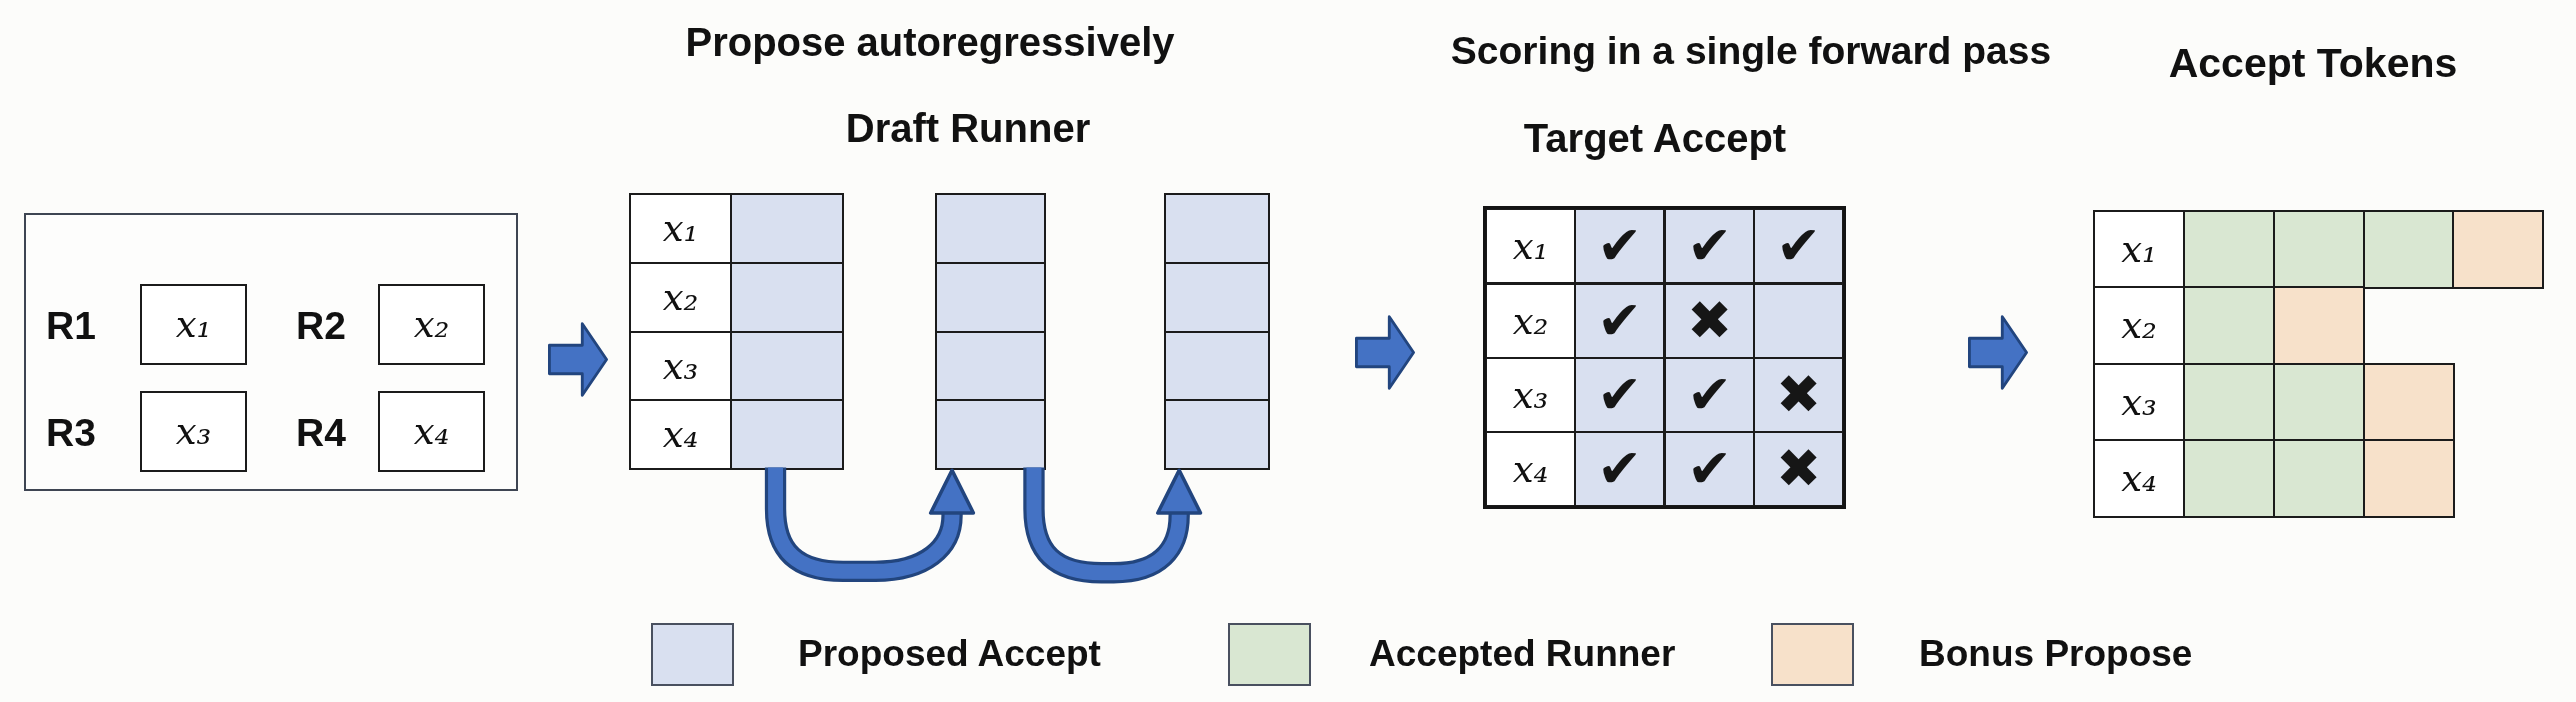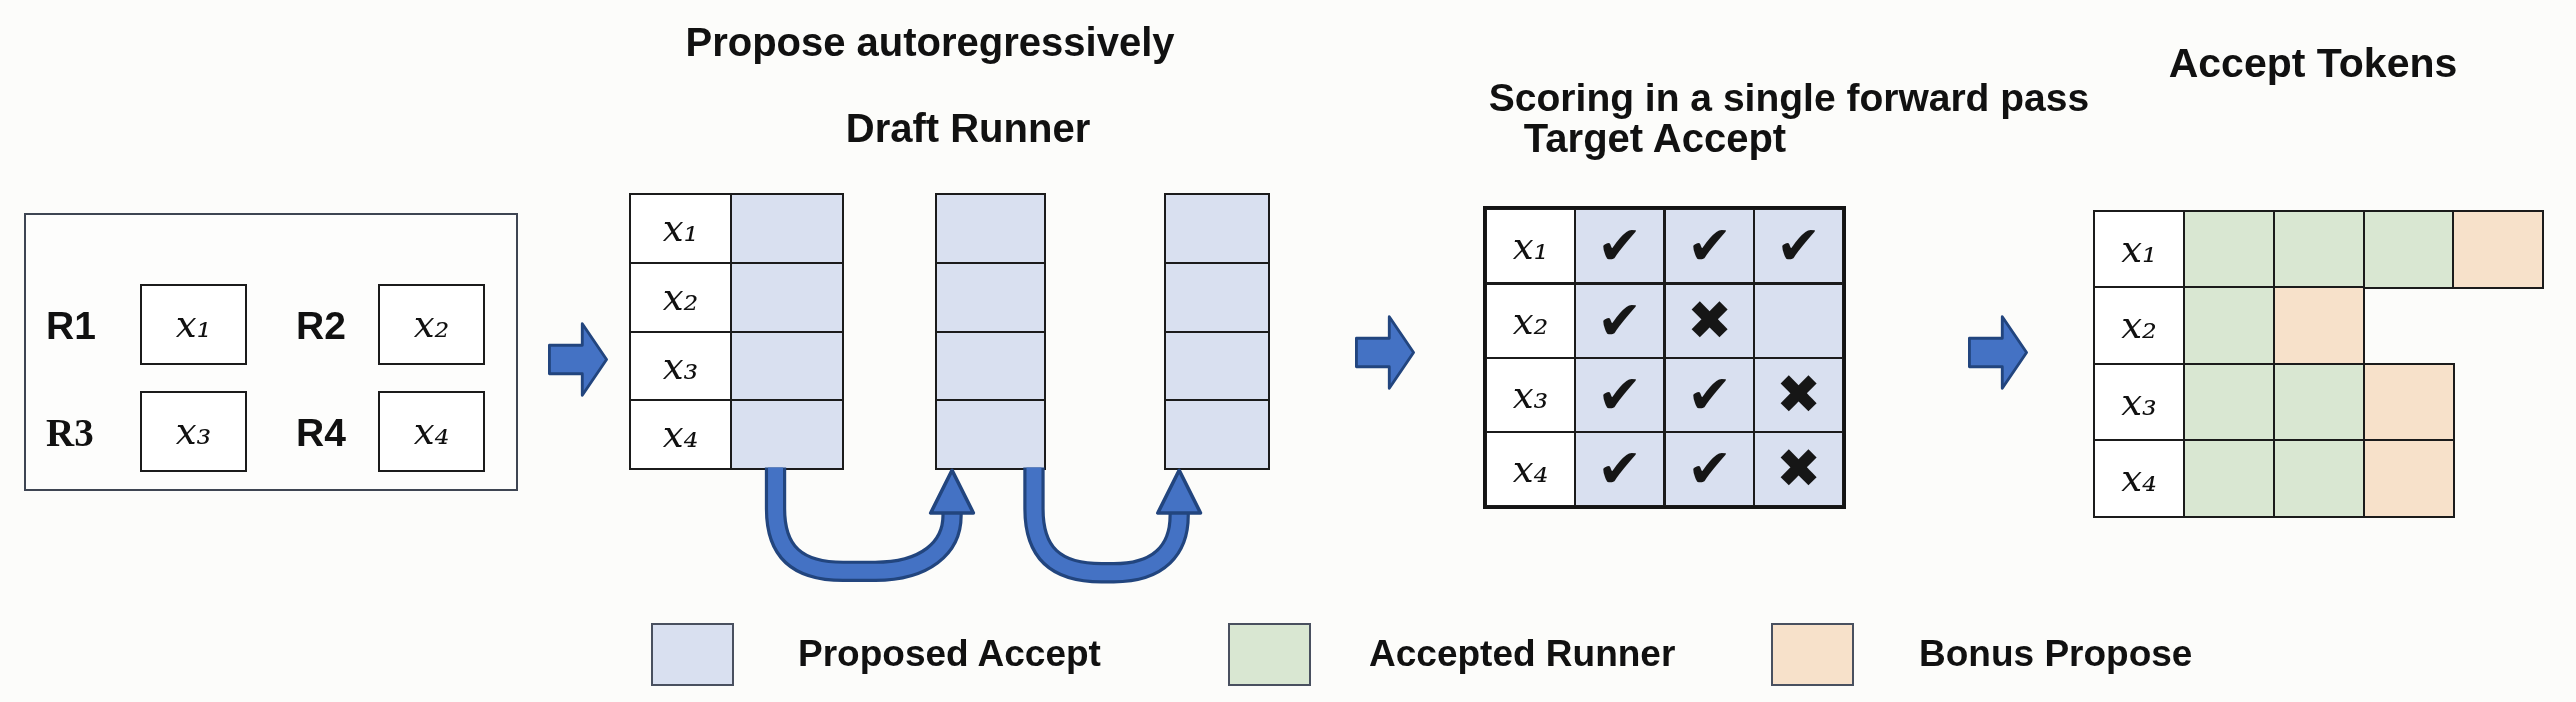--- a/index.html
+++ b/index.html
@@ -51,35 +51,35 @@
   }
   svg{position:absolute; overflow:visible;}
 </style>
 </head>
 <body>
 
 <div class="canvas">
 
   <div class="hdr" style="left:968px; top:106px; font-size:40px;">Draft Runner</div>
   <div class="hdr" style="left:930px; top:20px;  font-size:40px;">Propose autoregressively</div>
-  <div class="hdr" style="left:1789px; top:30px;  font-size:39px;margin-top:47px;">Scoring in a single forward pass</div>
+  <div class="hdr" style="left:1751px; top:30px;  font-size:39px;">Scoring in a single forward pass</div>
   <div class="hdr" style="left:1655px; top:116px; font-size:40px;">Target Accept</div>
   <div class="hdr" style="left:2313px; top:41px;  font-size:41px; font-weight:700;">Accept Tokens</div>
 
   <div class="pool-box"></div>
   <div id="pool-items">
       <div class="pool-rlabel" style="left: 46px; top: 306px; text-align: center;">R1</div>
       <div class="cellbox" style="left: 140px; top: 284px; width: 107px; height: 81px; background: rgb(255, 255, 255);">
         <span class="tok">x₁</span>
       </div>
       <div class="pool-rlabel" style="left: 296px; top: 306px;">R2</div>
       <div class="cellbox" style="left: 378px; top: 284px; width: 107px; height: 81px; background: rgb(255, 255, 255);">
         <span class="tok">x₂</span>
       </div>
-      <div class="pool-rlabel" style="left: 46px; top: 413px; font-family: Liberation Serif, serif;">R3</div>
+      <div class="pool-rlabel" style="left: 46px; top: 413px;">R3</div>
       <div class="cellbox" style="left: 140px; top: 391px; width: 107px; height: 81px; background: rgb(255, 255, 255);">
         <span class="tok">x₃</span>
       </div>
       <div class="pool-rlabel" style="left: 296px; top: 413px;">R4</div>
       <div class="cellbox" style="left: 378px; top: 391px; width: 107px; height: 81px; background: rgb(255, 255, 255);">
         <span class="tok">x₄</span>
       </div>
     </div>
 
   <svg style="left:548px; top:318px;" width="60" height="83" viewBox="0 0 84 116">

